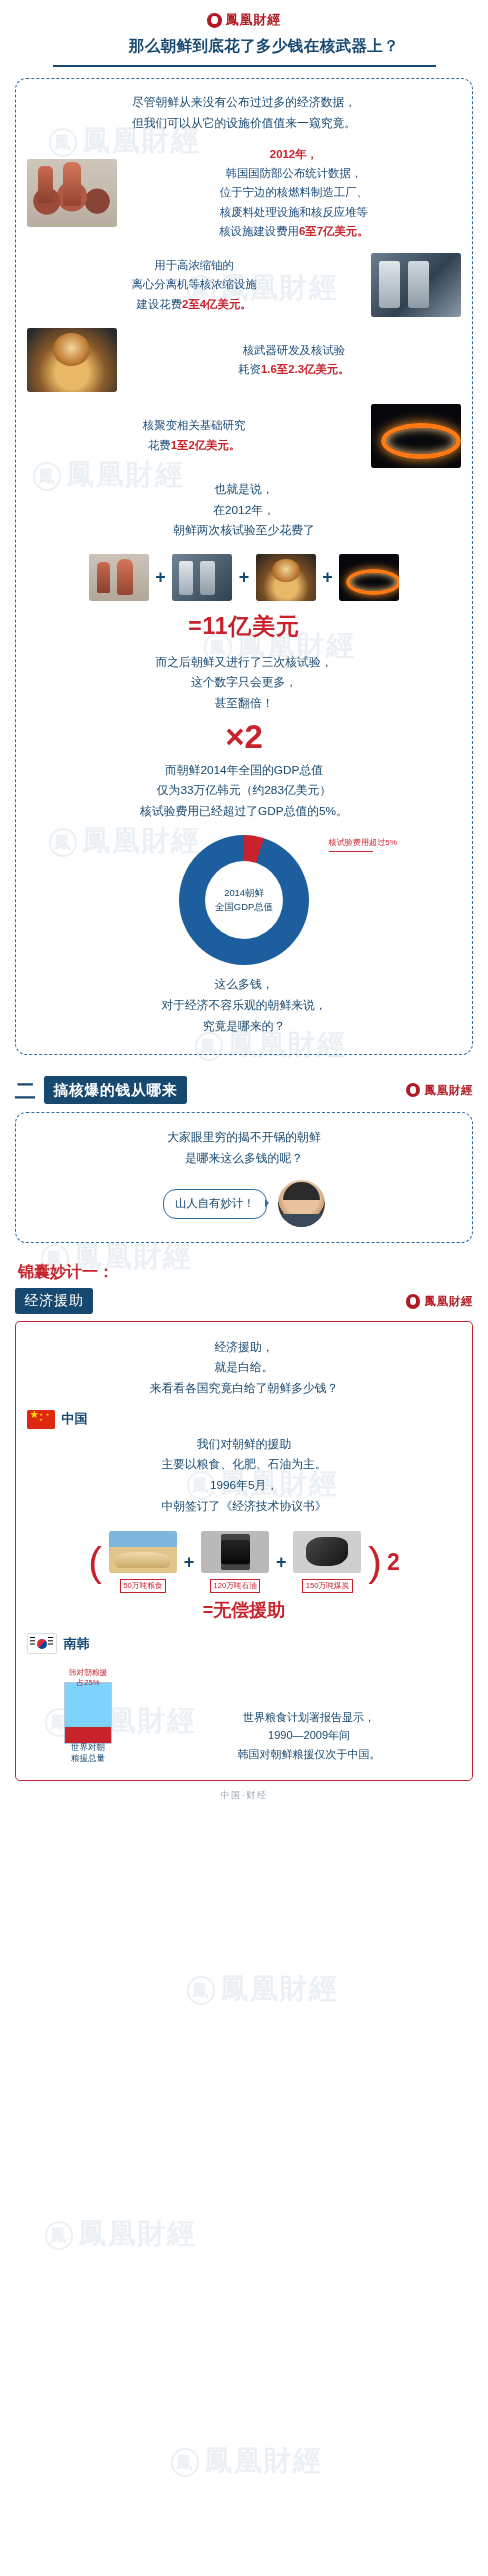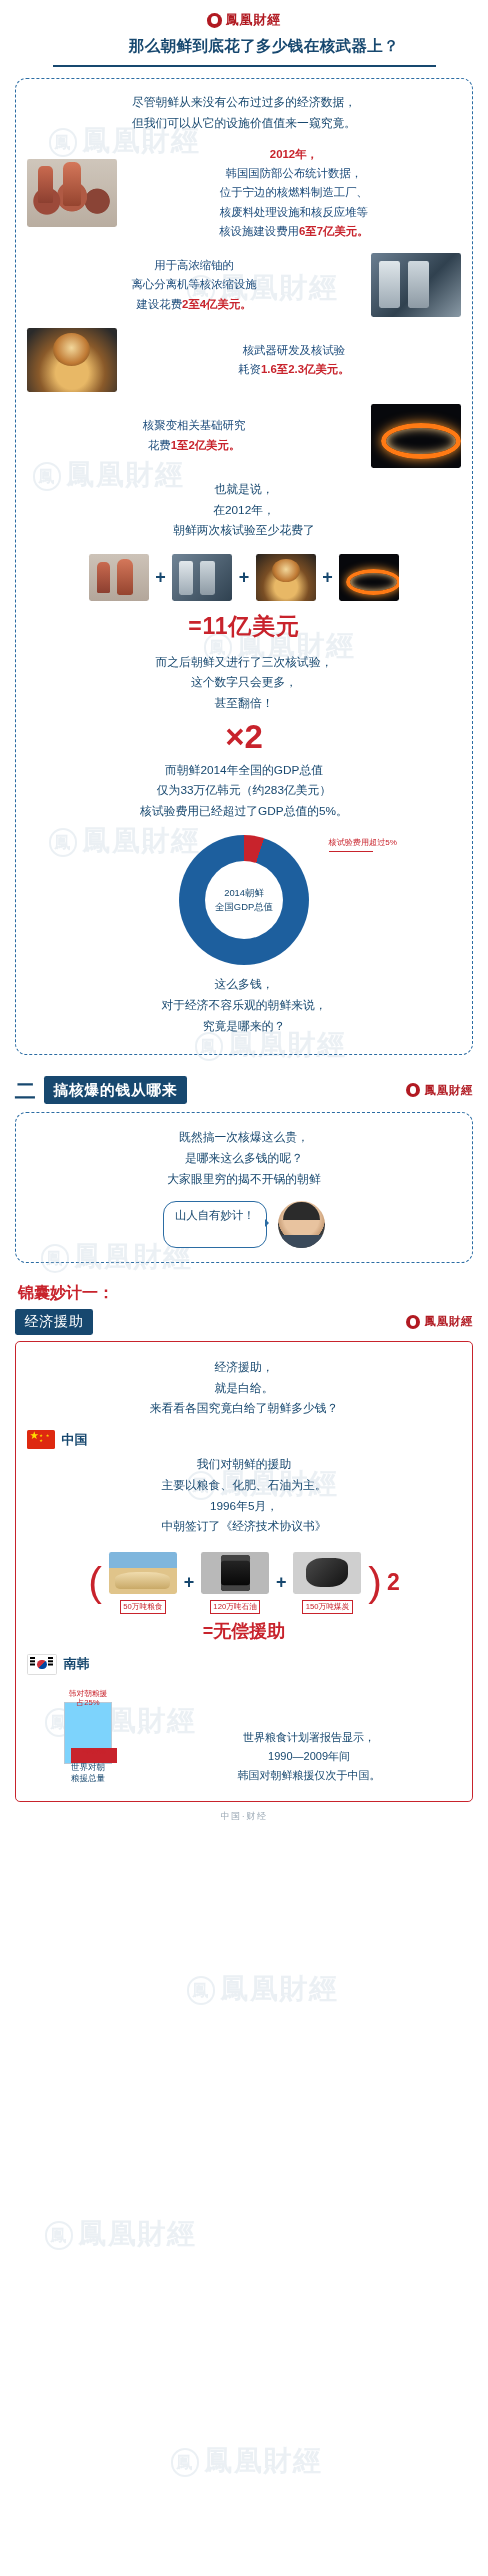--- a/index.html
+++ b/index.html
@@ -236,21 +236,21 @@
     background:#17486f;color:#fff;font-size:14.7px;font-weight:bold;
     padding:4.1px 9.8px;border-radius:2.4px;letter-spacing:0.8px;
   }
   .sec-head .logo{margin-left:auto;}
 
   .dash-box2{
     border:1.6px dashed #2b6ca3;border-radius:11.4px;
     margin:0 14.7px;padding:14.7px 11.4px;
   }
   .speech-row{
-    display:flex;justify-content:center;gap:11.4px;margin-top:11.4px;
+    display:flex;align-items:center;justify-content:center;gap:11.4px;margin-top:11.4px;
   }
   .bubble{
     border:1.2px solid #2b6ca3;border-radius:13px;
     padding:6.5px 11.4px;font-size:11.4px;color:#17486f;position:relative;background:#fff;
   }
   .bubble:after{
     content:"";position:absolute;right:-7.3px;top:50%;margin-top:-4.9px;
     border:4.9px solid transparent;border-left-color:#2b6ca3;
   }
   .face{
@@ -355,21 +355,20 @@
   .bar-graph{
     position:relative;height:98px;width:122px;
   }
   .bar-outer{
     position:absolute;left:37px;bottom:20px;width:46px;height:60px;
     background:#7dd3fc;border:0.8px solid #b9c9d6;
   }
   .bar-inner{
     position:absolute;left:0;bottom:0;width:100%;height:26%;
     background:#c8232c;
-    margin-left:6px;
   }
   .bar-pct{
     position:absolute;left:0;right:0;top:-1.6px;text-align:center;
     font-size:9px;color:#c8232c;font-weight:bold;
   }
   .bar-top-label{
     position:absolute;left:0;right:0;top:-14.7px;text-align:center;
     font-size:7.7px;color:#c8232c;line-height:1.25;
   }
   .bar-axis-label{
@@ -506,23 +505,22 @@
   <div class="sec-head">
     <div class="sec-num">二</div>
     <div class="sec-title">搞核爆的钱从哪来</div>
     <div class="logo logo-small">
       <span class="mark"></span>
       <span>鳳凰財經</span>
     </div>
   </div>
 
   <div class="dash-box2">
-    <div class="ctext">既然搞一次核爆这么贵，</div>
+    <div class="ctext">大家眼里穷的揭不开锅的朝鲜</div>
     <div class="ctext">是哪来这么多钱的呢？</div>
-    <div class="ctext">大家眼里穷的揭不开锅的朝鲜</div>
 
     <div class="speech-row">
       <div class="bubble">山人自有妙计！</div>
       <div class="face"></div>
     </div>
   </div>
 
   <div class="tip-label">锦囊妙计一：</div>
   <div class="tag-row">
     <div class="tag">经济援助</div>

